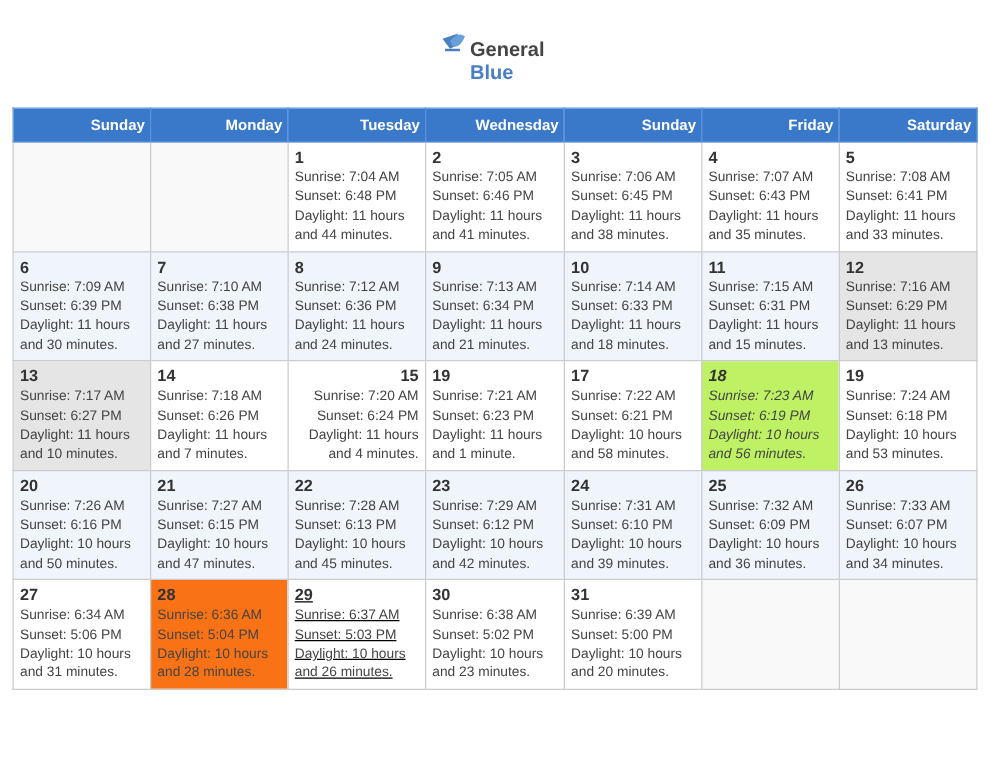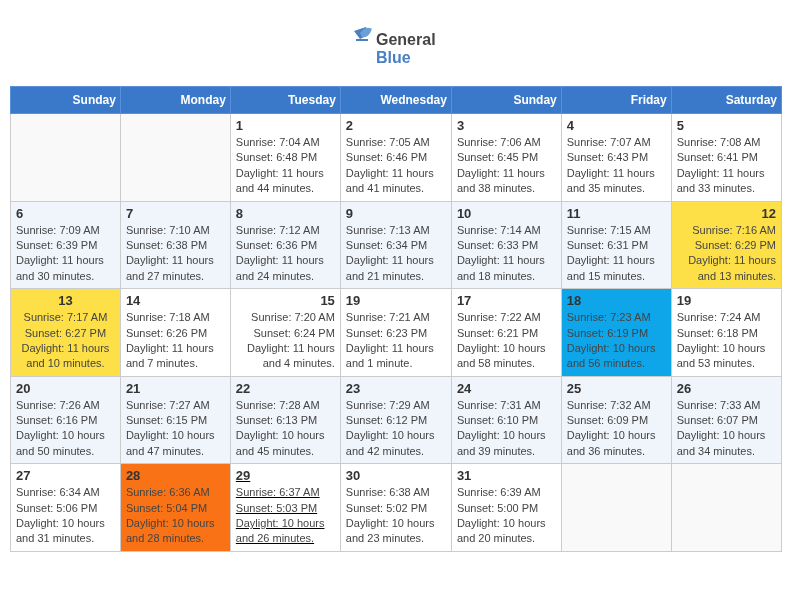--- a/index.html
+++ b/index.html
@@ -150,47 +150,47 @@
           <div class="day-info">Sunrise: 7:13 AM<br>Sunset: 6:34 PM<br>Daylight: 11 hours and 21 minutes.</div>
         </td>
         <td style="background: rgb(240, 244, 251);">
           <div class="day-number">10</div>
           <div class="day-info">Sunrise: 7:14 AM<br>Sunset: 6:33 PM<br>Daylight: 11 hours and 18 minutes.</div>
         </td>
         <td style="background: rgb(240, 244, 251);">
           <div class="day-number">11</div>
           <div class="day-info">Sunrise: 7:15 AM<br>Sunset: 6:31 PM<br>Daylight: 11 hours and 15 minutes.</div>
         </td>
-        <td style="background: #fde047; text-align: right;">
+        <td style="background: #e5e5e5;">
           <div class="day-number">12</div>
           <div class="day-info">Sunrise: 7:16 AM<br>Sunset: 6:29 PM<br>Daylight: 11 hours and 13 minutes.</div>
         </td>
       </tr>
       <tr>
-        <td style="background: #fde047; text-align: center;">
+        <td style="background: #e5e5e5;">
           <div class="day-number">13</div>
           <div class="day-info">Sunrise: 7:17 AM<br>Sunset: 6:27 PM<br>Daylight: 11 hours and 10 minutes.</div>
         </td>
         <td style="background: rgb(255, 255, 255);">
           <div class="day-number">14</div>
           <div class="day-info">Sunrise: 7:18 AM<br>Sunset: 6:26 PM<br>Daylight: 11 hours and 7 minutes.</div>
         </td>
         <td style="background: rgb(255, 255, 255); text-align: right;">
           <div class="day-number">15</div>
           <div class="day-info">Sunrise: 7:20 AM<br>Sunset: 6:24 PM<br>Daylight: 11 hours and 4 minutes.</div>
         </td>
         <td style="background: rgb(255, 255, 255);">
           <div class="day-number">19</div>
           <div class="day-info">Sunrise: 7:21 AM<br>Sunset: 6:23 PM<br>Daylight: 11 hours and 1 minute.</div>
         </td>
         <td style="background: rgb(255, 255, 255);">
           <div class="day-number">17</div>
           <div class="day-info">Sunrise: 7:22 AM<br>Sunset: 6:21 PM<br>Daylight: 10 hours and 58 minutes.</div>
         </td>
-        <td style="background: #0ea5e9;">
+        <td style="background: #bef264; font-style: italic;">
           <div class="day-number">18</div>
           <div class="day-info">Sunrise: 7:23 AM<br>Sunset: 6:19 PM<br>Daylight: 10 hours and 56 minutes.</div>
         </td>
         <td style="background: rgb(255, 255, 255);">
           <div class="day-number">19</div>
           <div class="day-info">Sunrise: 7:24 AM<br>Sunset: 6:18 PM<br>Daylight: 10 hours and 53 minutes.</div>
         </td>
       </tr>
       <tr>
         <td style="background: rgb(240, 244, 251);">

